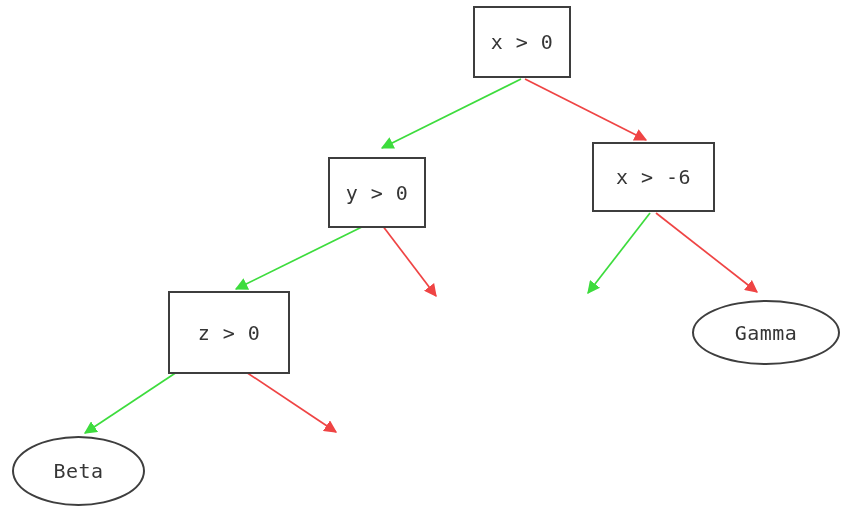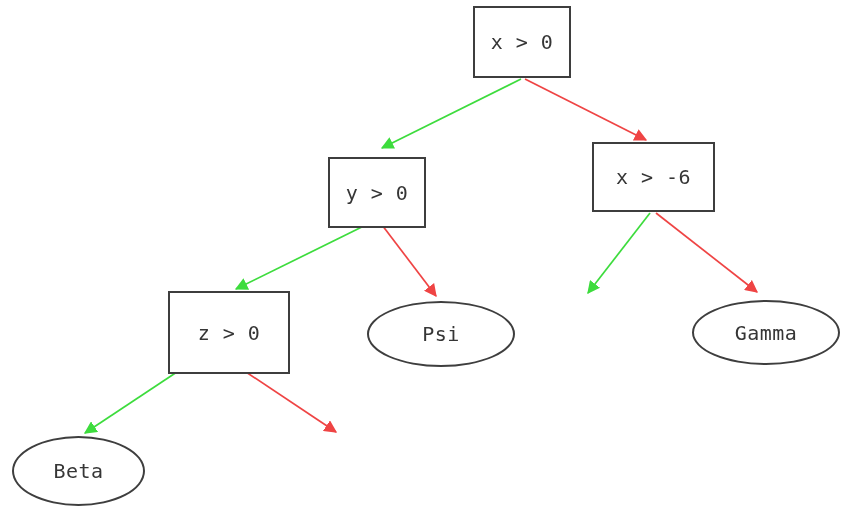--- a/index.html
+++ b/index.html
@@ -80,23 +80,20 @@
       </div>
       <div class="node rect" style="left: 328px; top: 149px; width: 98px; height: 71px; margin-top: 8px;">
         <span class="node-label">y &gt; 0</span>
       </div>
       <div class="node rect" style="left: 592px; top: 142px; width: 123px; height: 70px;">
         <span class="node-label">x &gt; -6</span>
       </div>
       <div class="node rect" style="left: 168px; top: 291px; width: 122px; height: 83px;">
         <span class="node-label">z &gt; 0</span>
       </div>
-      <div class="node ellipse" style="left: 367px; top: 301px; width: 148px; height: 66px;">
-        <span class="node-label">Psi</span>
-      </div>
       <div class="node ellipse" style="left: 692px; top: 300px; width: 148px; height: 65px;">
         <span class="node-label">Gamma</span>
       </div>
       <div class="node ellipse" style="left: 12px; top: 436px; width: 133px; height: 70px;">
         <span class="node-label">Beta</span>
       </div>
     </div>
 </div>
 
 </body></html>

